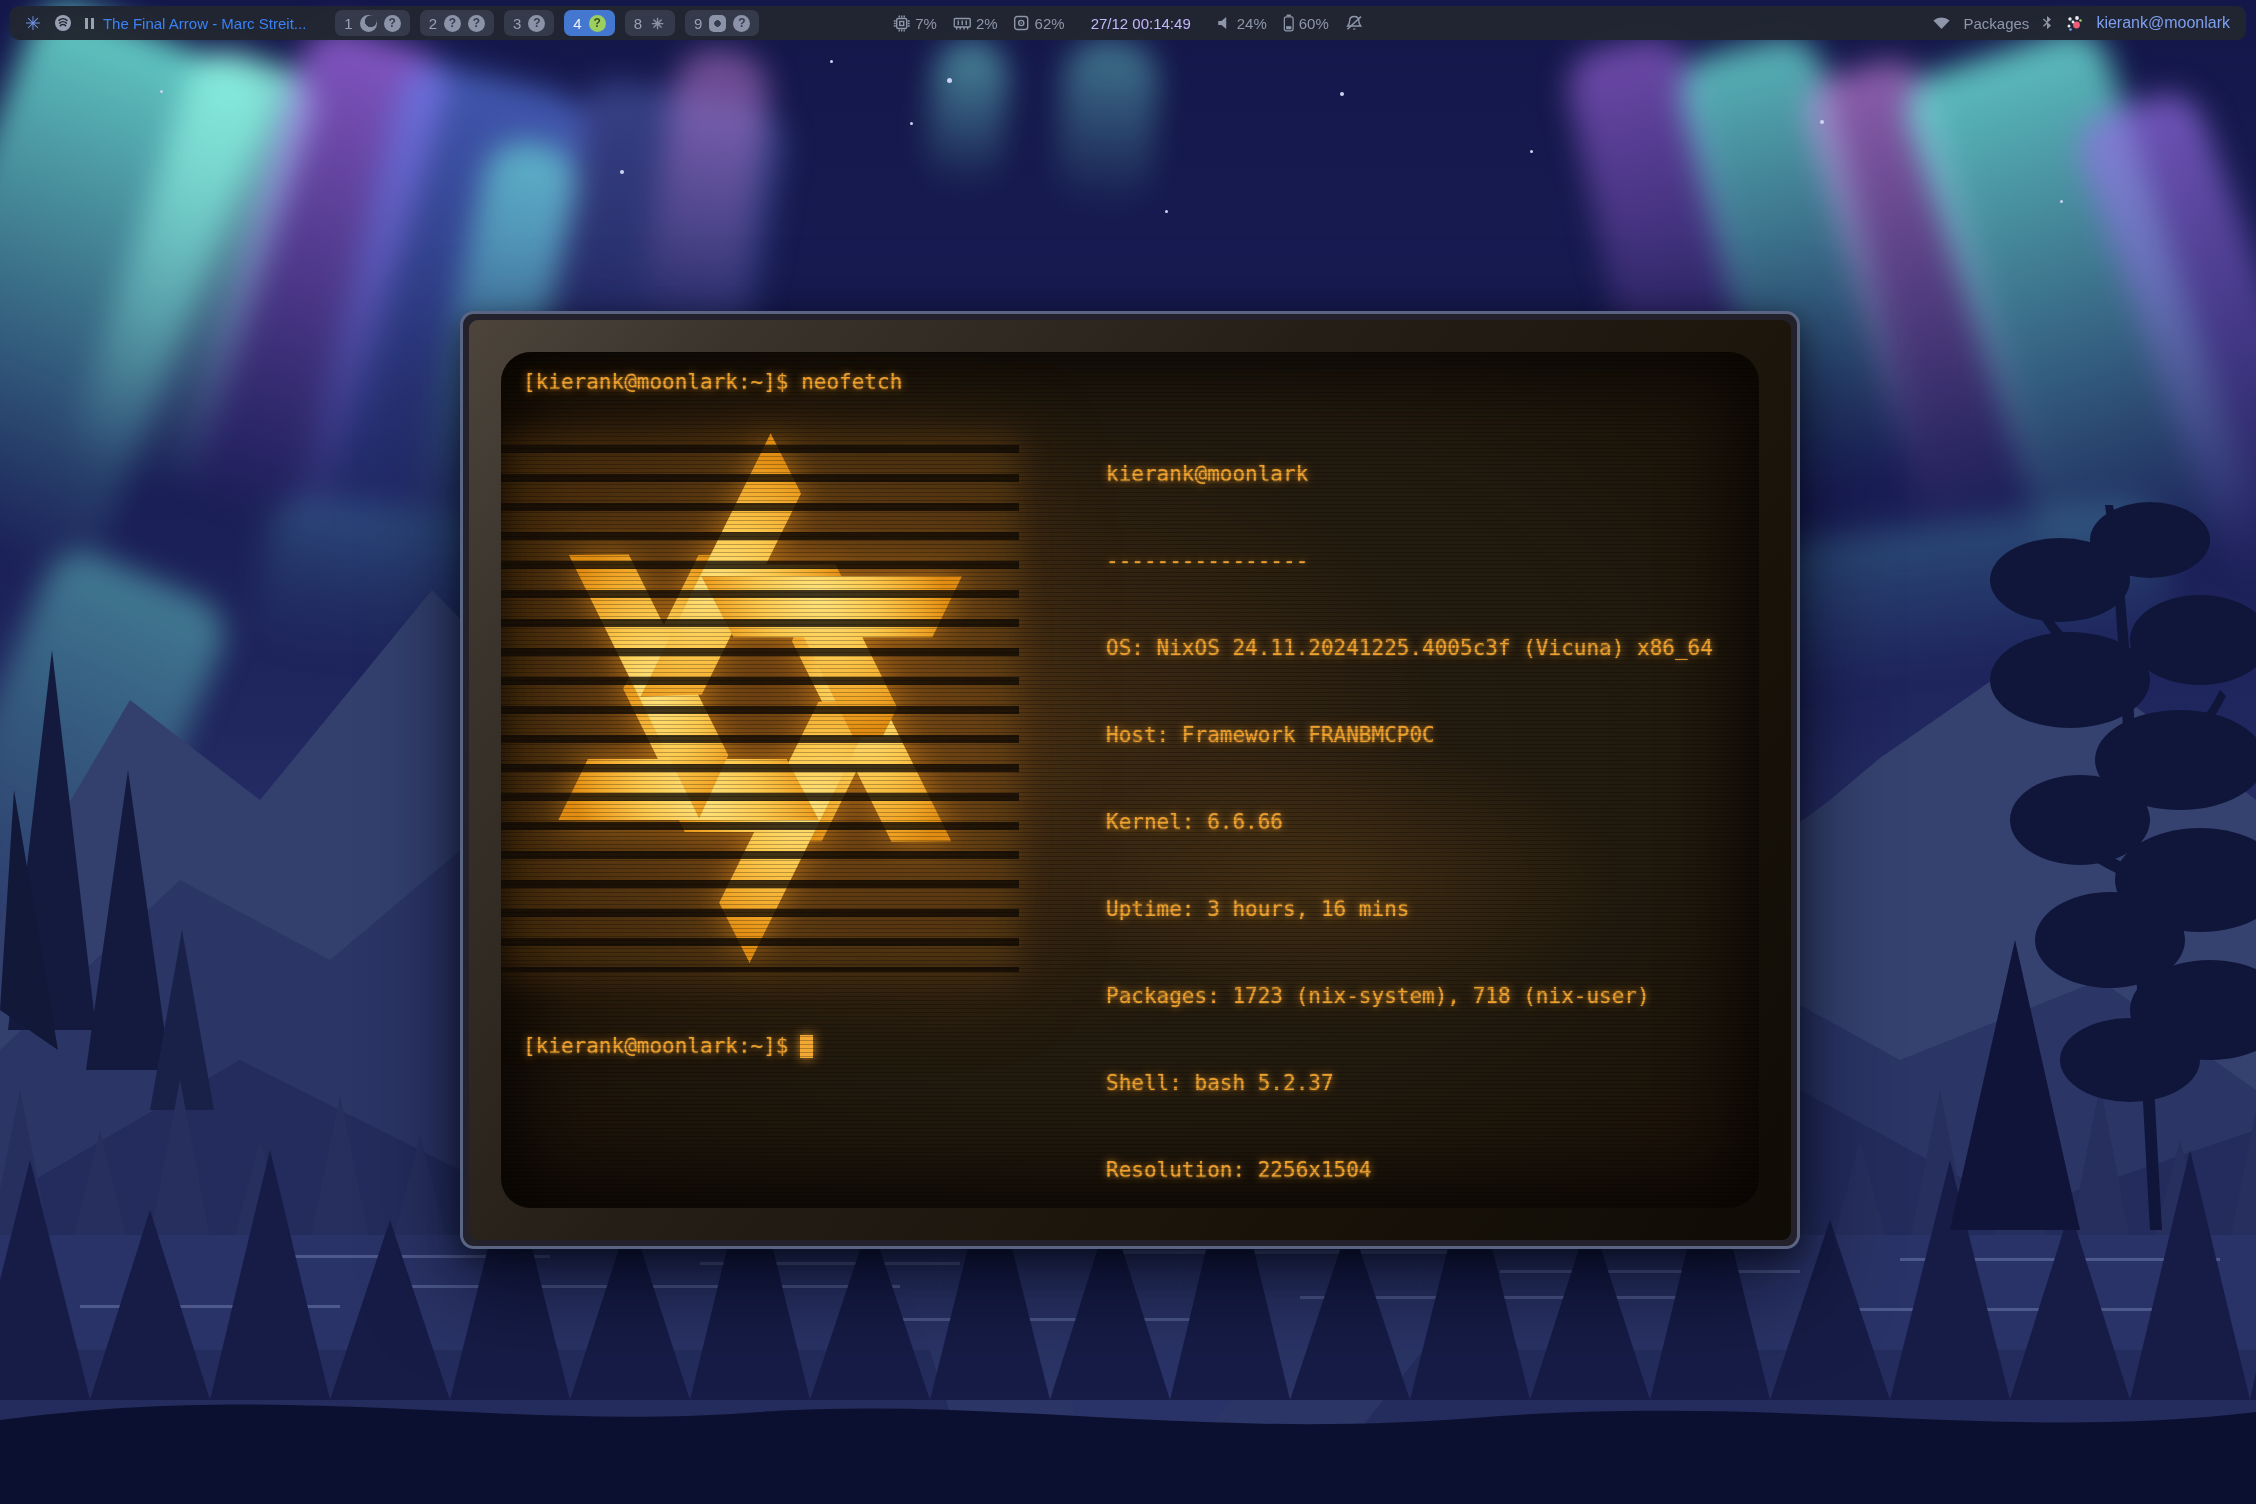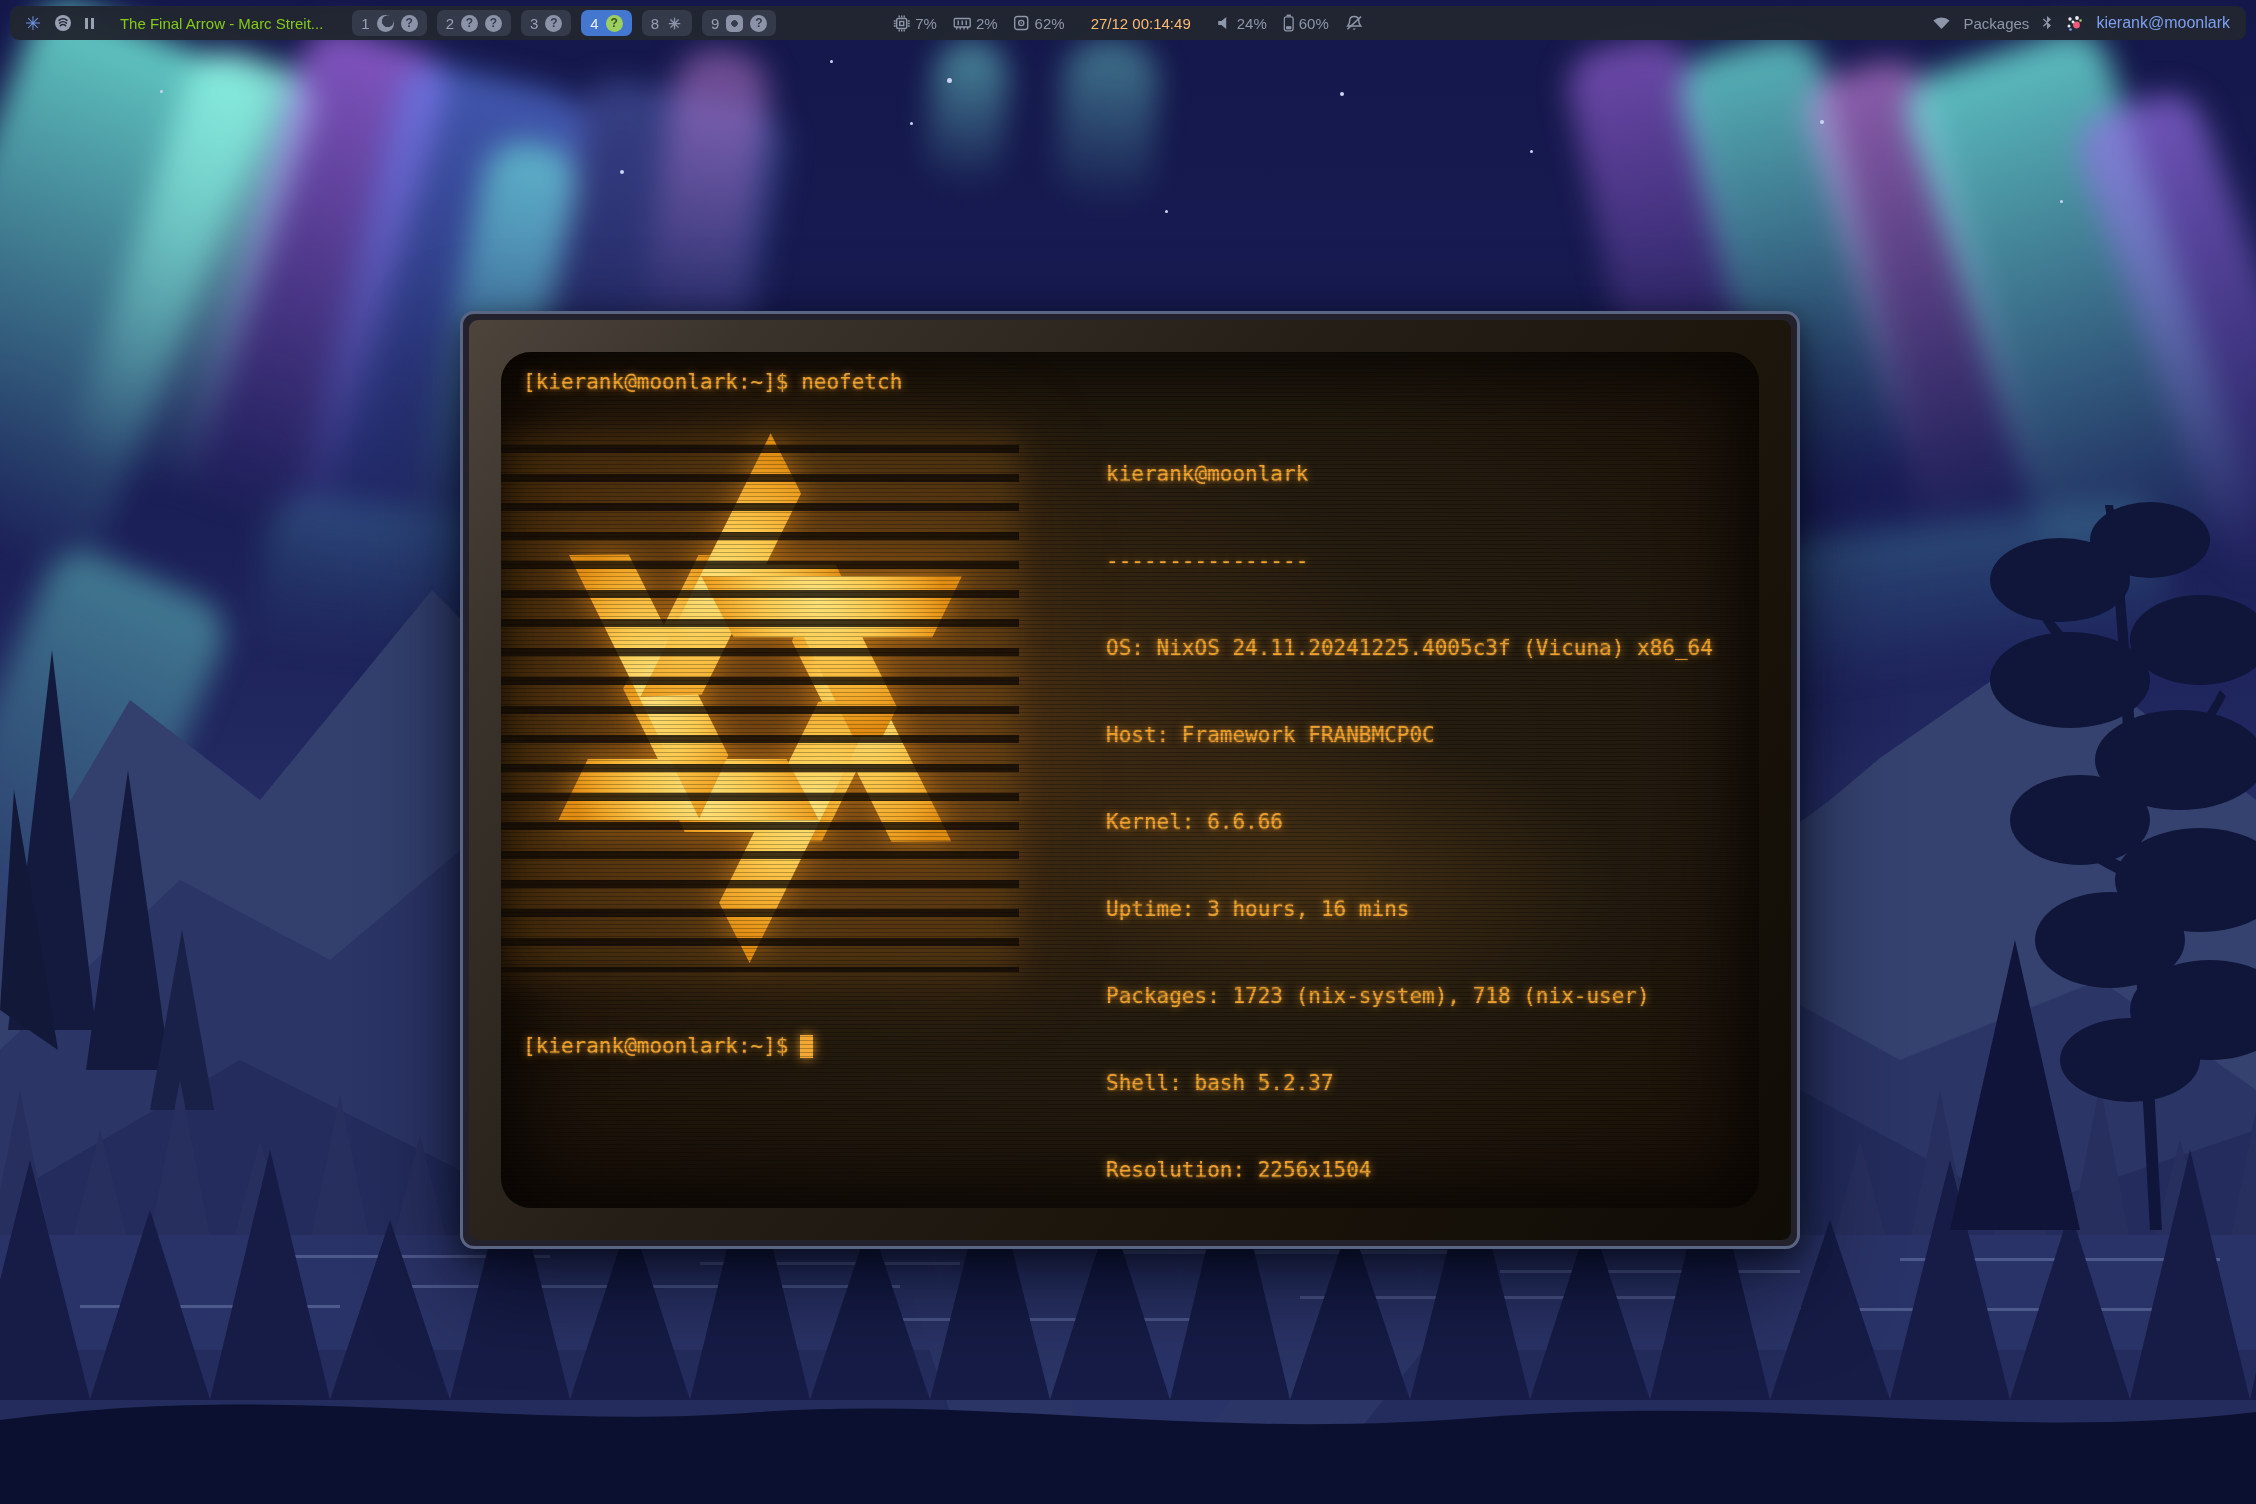--- a/index.html
+++ b/index.html
@@ -8,37 +8,37 @@
   
   .aurora{position:absolute;inset:0;filter:blur(15px);z-index:1;}
   .streak{position:absolute;border-radius:40px;}
   .star{position:absolute;border-radius:50%;background:#ccd4f2;z-index:2;}
   .landscape{position:absolute;inset:0;z-index:3;}
   
   .bar{position:absolute;left:10px;right:10px;top:6px;height:34px;background:rgba(33,38,49,.97);
     border-radius:9px;display:flex;align-items:center;font-size:15px;color:#8e96aa;z-index:50;}
   .bar-left{display:flex;align-items:center;gap:13px;padding-left:15px;min-width:0;}
   .launcher{color:#6f92e0;font-size:19px;line-height:19px;}
-  .media{display:flex;align-items:center;gap:26px;color:#84cc16;}
+  .media{display:flex;align-items:center;gap:9px;color:#3b82f6;}
   .pause{display:inline-flex;gap:3px;}
   .pause i{width:3px;height:11px;background:#99a1b5;display:block;}
   .workspaces{display:flex;gap:10px;margin-left:16px;}
   .pill{height:26px;border-radius:7px;background:#343a49;display:flex;align-items:center;gap:7px;
     padding:0 9px;color:#99a1b5;cursor:default;}
   .pill.active{background:#4478d0;color:#eef2fa;}
   .ws-icon{width:17px;height:17px;border-radius:50%;background:#8b93a8;color:#363c4e;
     font:bold 12px/17px "Liberation Sans",sans-serif;text-align:center;flex:0 0 auto;}
   .ws-icon.q-green{background:#9dce60;color:#38511c;}
   .ws-icon.moon{background:radial-gradient(circle at 63% 37%,#343a49 0 37%,#8b93a8 40%);}
   .ws-icon.snowflake{background:none;color:#8b93a8;font-size:15px;}
   .ws-icon.app{border-radius:5px;background:radial-gradient(circle at 50% 50%,#363c4e 0 3px,#8b93a8 3.5px);}
   .bar-center{position:absolute;left:50%;top:0;height:100%;transform:translateX(-50%);
     display:flex;align-items:center;gap:16px;white-space:nowrap;}
   .stat{display:flex;align-items:center;gap:5px;}
-  .clock{color:#fdba74;margin:0 10px;}
+  .clock{color:#c4b5fd;margin:0 10px;}
   .bar-right{margin-left:auto;display:flex;align-items:center;gap:13px;padding-right:16px;}
   .user{color:#7e9ff0;font-size:16px;}
   
   .window{position:absolute;left:460px;top:311px;width:1334px;height:932px;border-radius:14px;
     background:#23212b;border:3px solid #5a6583;z-index:30;
     box-shadow:0 34px 90px rgba(2,4,18,.65),0 8px 28px rgba(0,0,0,.5);}
   .bezel{position:absolute;inset:6px;border-radius:9px;
     background:linear-gradient(128deg,#4d453c 0%,#3a332b 14%,#241e17 42%,#191309 72%,#100c06 100%);}
   .screen{position:absolute;inset:32px;border-radius:30px;overflow:hidden;
     background:radial-gradient(ellipse 95% 92% at 50% 46%,#281e12 0%,#221a0e 45%,#190f07 78%,#110b04 100%);

